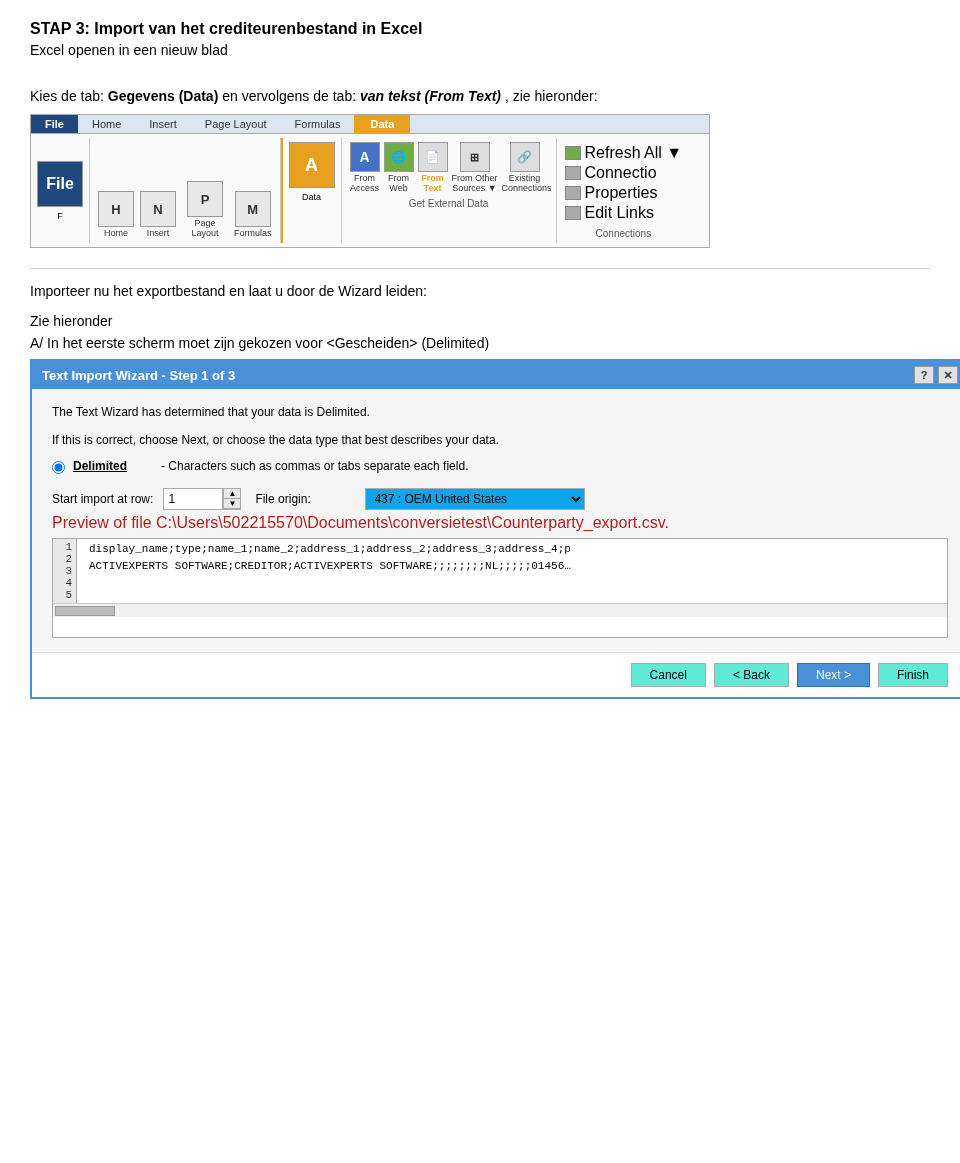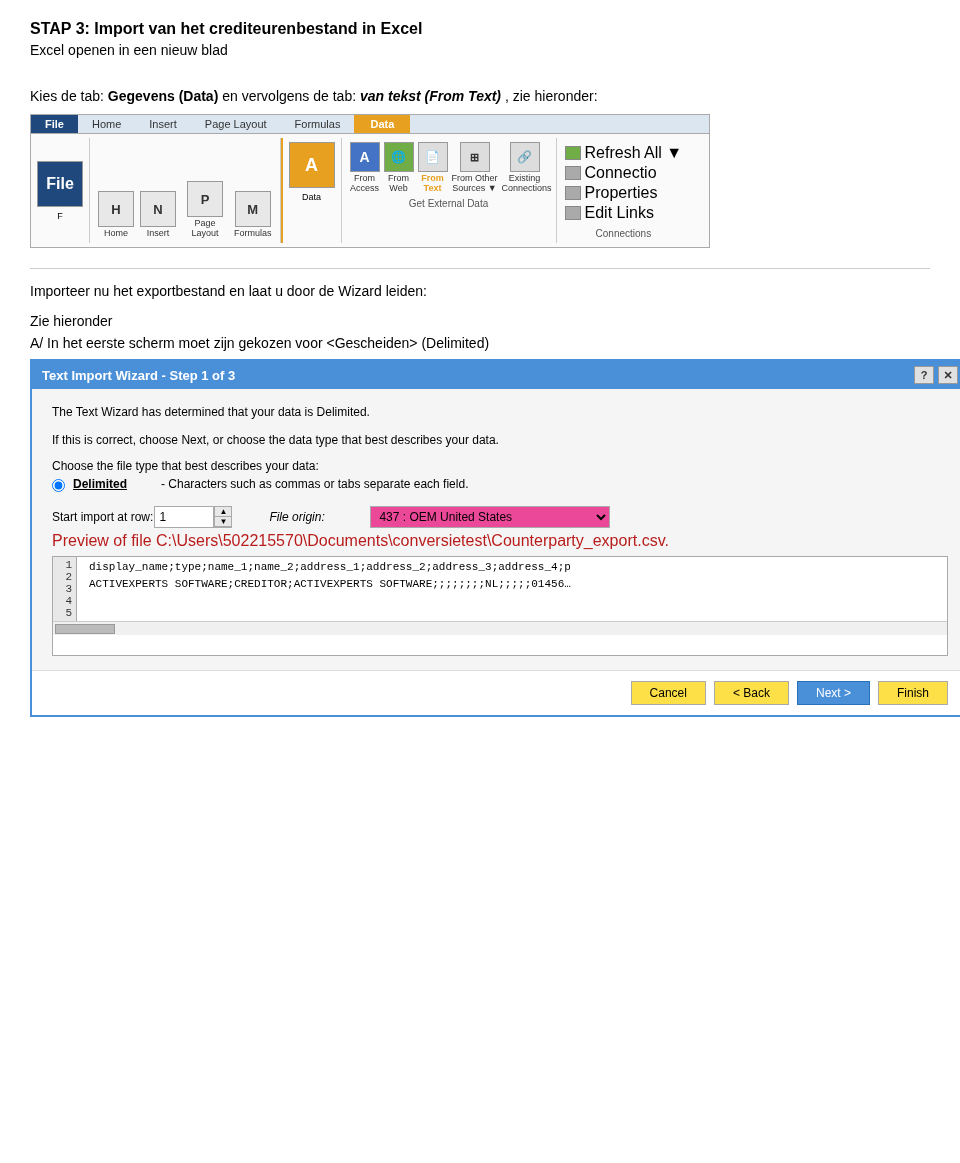--- a/index.html
+++ b/index.html
@@ -261,21 +261,21 @@
       min-width: 80px;
     }
 
     .radio-desc {
       color: #000;
     }
 
     .wizard-row {
       display: flex;
       align-items: center;
-      gap: 1px;
+      gap: 10px;
       margin-top: 14px;
       font-size: 12px;
     }
 
     .wizard-label {
       font-size: 12px;
       min-width: 100px;
     }
 
     .wizard-input {
@@ -302,22 +302,22 @@
       cursor: pointer;
       display: flex;
       align-items: center;
       justify-content: center;
     }
 
     .wizard-select {
       border: 1px solid #aaa;
       padding: 2px 4px;
       font-size: 12px;
-      width: 240px;
-      background: #ec4899;
+      width: 220px;
+      background: #0ea5e9;
     }
 
     .wizard-preview-label {
       font-size: 16px;
       margin-top: 4px;
       margin-bottom: 6px;
       color: #b91c1c;
     }
 
     .wizard-preview-area {
@@ -380,21 +380,21 @@
       justify-content: flex-end;
       gap: 8px;
       padding: 10px 20px;
       background: #fff;
       border-top: 1px solid #ddd;
     }
 
     .wizard-btn {
       padding: 4px 18px;
       border: 1px solid #aaa;
-      background: #fde047;
+      background: #5eead4;
       font-size: 12px;
       cursor: pointer;
       color: #000;
     }
 
     .wizard-btn.primary {
       background: #4a90d9;
       color: #fff;
       border-color: #2a70b9;
     }
@@ -530,38 +530,37 @@
       <div class="wizard-titlebar-buttons">
         <div class="titlebar-btn">?</div>
         <div class="titlebar-btn">✕</div>
       </div>
     </div>
 
     <div class="wizard-body">
       <p class="wizard-description">The Text Wizard has determined that your data is Delimited.</p>
       <p class="wizard-description">If this is correct, choose Next, or choose the data type that best describes your data.</p>
 
-      <p class="wizard-option-label">Choose the file type that best describes your data:</p>
 
       <div class="radio-row">
         <input type="radio" name="datatype" checked="" style="">
         <span class="radio-option-name">Delimited</span>
         <span class="radio-desc">- Characters such as commas or tabs separate each field.</span>
       </div>
 
       <div class="wizard-row">
         <span class="wizard-label">Start import at row:</span>
         <div style="display:flex; align-items:stretch;">
           <input class="wizard-input" type="text" value="1" style="">
           <div class="spin-buttons">
             <button class="spin-btn">▲</button>
             <button class="spin-btn">▼</button>
           </div>
         </div>
-        <span class="wizard-label" style="margin-left:36px;font-style:italic;">File origin:</span>
+        <span class="wizard-label" style="margin-left:4px;">File origin:</span>
         <select class="wizard-select">
           <option>437 : OEM United States</option>
         </select>
       </div>
 
       <p class="wizard-preview-label">Preview of file C:\Users\502215570\Documents\conversietest\Counterparty_export.csv.</p>
 
       <div class="wizard-preview-area" style="max-height:130px;">
         <div class="preview-line-container">
           <div class="preview-line-numbers">

